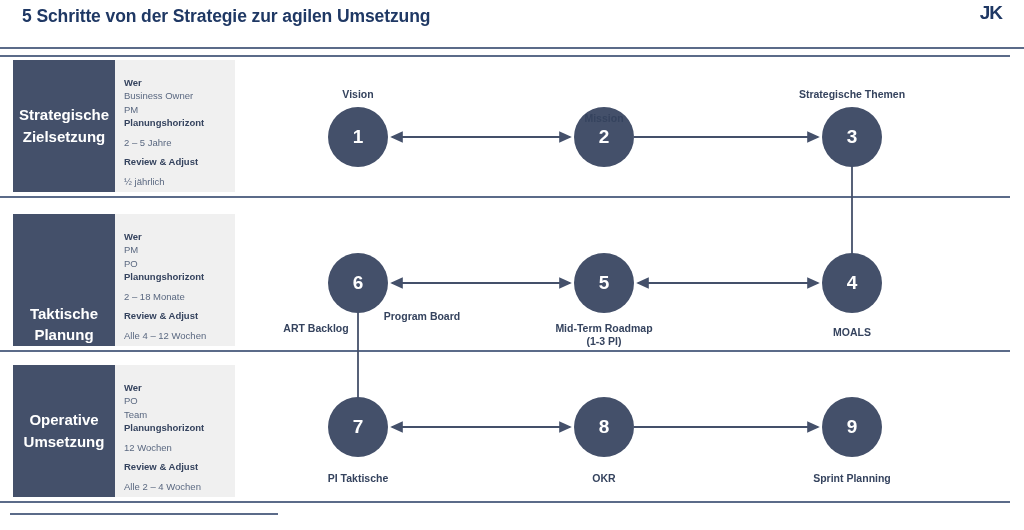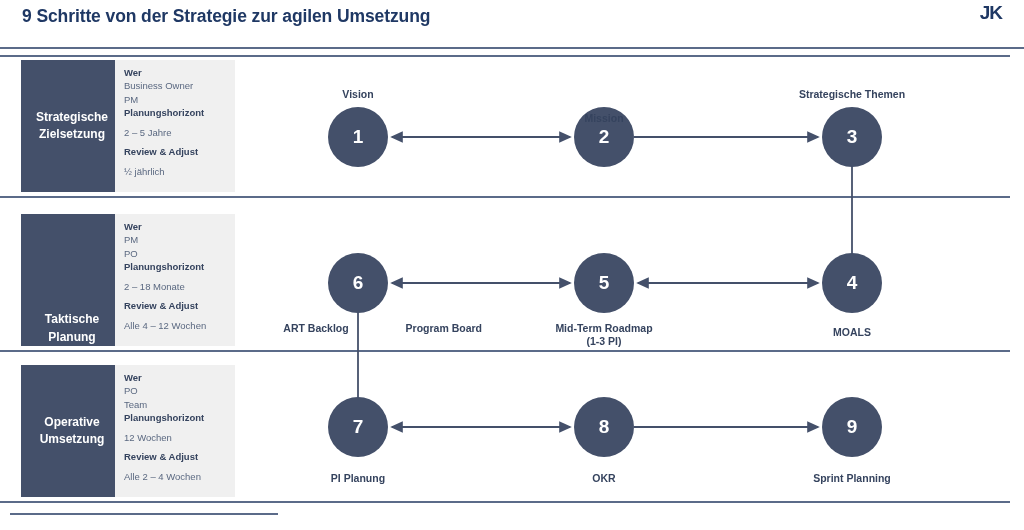--- a/index.html
+++ b/index.html
@@ -73,36 +73,35 @@
   .phase-block {
     position: absolute;
     left: 13px;
     width: 102px;
     background: #44506a;
     color: #ffffff;
     display: flex;
     align-items: center;
     justify-content: center;
     text-align: center;
-    font-size: 12px;
+    font-size: 15px;
     font-weight: bold;
     line-height: 1.45;
     box-sizing: border-box;
     padding: 0 4px;
-    margin-left: 8px;
   }
 
   
   .info-block {
     position: absolute;
     left: 115px;
     width: 120px;
     background: #f0f0f0;
     box-sizing: border-box;
-    padding: 6px 0 0 9px;
+    padding: 16px 0 0 9px;
   }
   .info-block .k {
     font-size: 9.5px;
     font-weight: bold;
     color: #35435e;
     line-height: 1.42;
     white-space: nowrap;
   }
   .info-block .v {
     font-size: 9.5px;
@@ -145,21 +144,21 @@
     z-index: 1;
   }
   .connector svg {
     display: block;
     overflow: visible;
   }
 </style>
 </head>
 <body>
 
-<div class="page-title">9 Schritte von der Strategie zur agilen Umsetzung</div>
+<div class="page-title">5 Schritte von der Strategie zur agilen Umsetzung</div>
 <div class="brand-logo">JK</div>
 <div class="header-rule-top"></div>
 <div class="header-rule-bottom"></div>
 
 <div class="phase-block" style="top:60px;height:132px;">
   <span>Strategische Zielsetzung</span>
 </div>
 
 <div class="info-block" style="top:60px;height:132px;">
   <div class="k">Wer</div>
@@ -280,21 +279,21 @@
       </marker>
     </defs>
     <line x1="10" y1="0" x2="10" y2="104" stroke="#44506a" stroke-width="1.8" marker-end="url(#ahD2)"></line>
   </svg>
 </div>
 
 <div class="node" style="left:328px;top:253px;">
   <span>6</span>
 </div>
 <div class="node-label" style="left:276px;top:322px;width:80px;">ART Backlog</div>
-<div class="node-label" style="left:362px;top:322px;width:120px;text-align:right;">Program Board</div>
+<div class="node-label" style="left:362px;top:310px;width:120px;text-align:center;">Program Board</div>
 
 <div class="node" style="left:574px;top:253px;">
   <span>5</span>
 </div>
 <div class="node-label" style="left:524px;top:322px;width:160px;">
   <div>Mid-Term Roadmap</div>
   <div>(1-3 PI)</div>
 </div>
 
 <div class="node" style="left:822px;top:253px;">
@@ -342,21 +341,21 @@
         <path d="M0,0 L7,3.2 L0,6.4 z" fill="#44506a"></path>
       </marker>
     </defs>
     <line x1="0" y1="11" x2="184" y2="11" stroke="#44506a" stroke-width="1.8" marker-end="url(#ahR6)"></line>
   </svg>
 </div>
 
 <div class="node" style="left:328px;top:397px;">
   <span>7</span>
 </div>
-<div class="node-label" style="left:278px;top:472px;width:160px;">PI Planung</div>
+<div class="node-label" style="left:278px;top:472px;width:160px;">PI Taktische</div>
 
 <div class="node" style="left:574px;top:397px;">
   <span>8</span>
 </div>
 <div class="node-label" style="left:524px;top:472px;width:160px;">OKR</div>
 
 <div class="node" style="left:822px;top:397px;">
   <span>9</span>
 </div>
 <div class="node-label" style="left:772px;top:472px;width:160px;">Sprint Planning</div>

